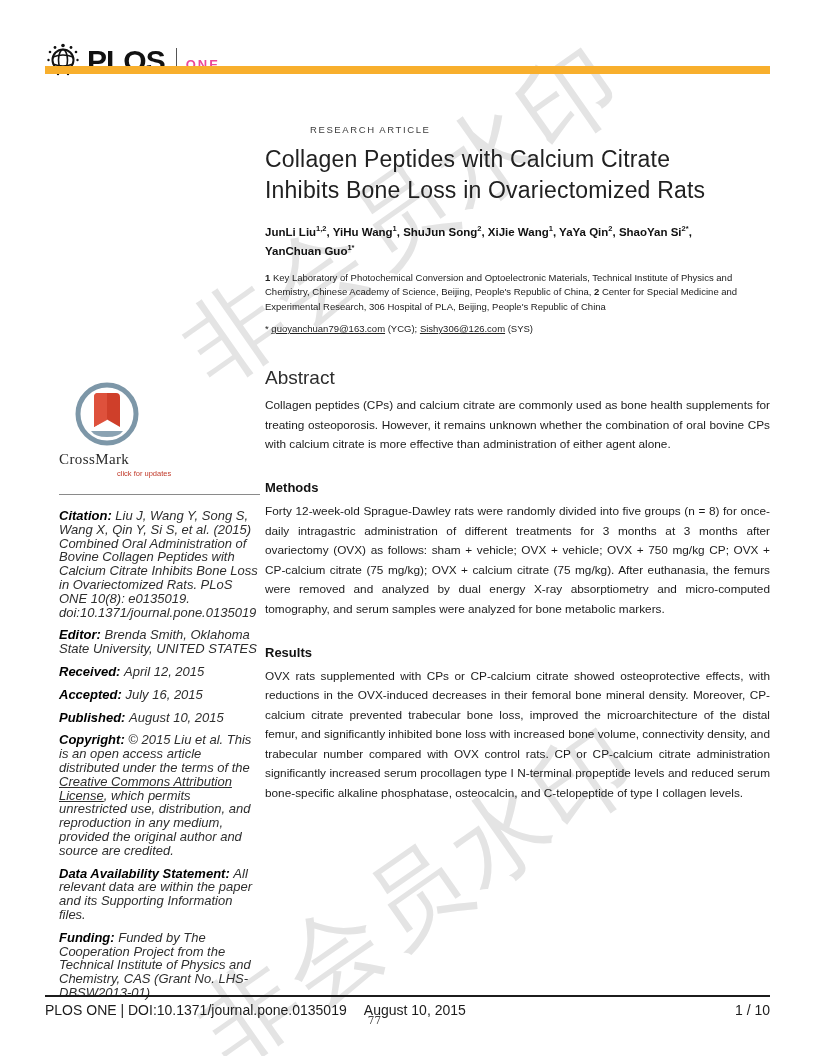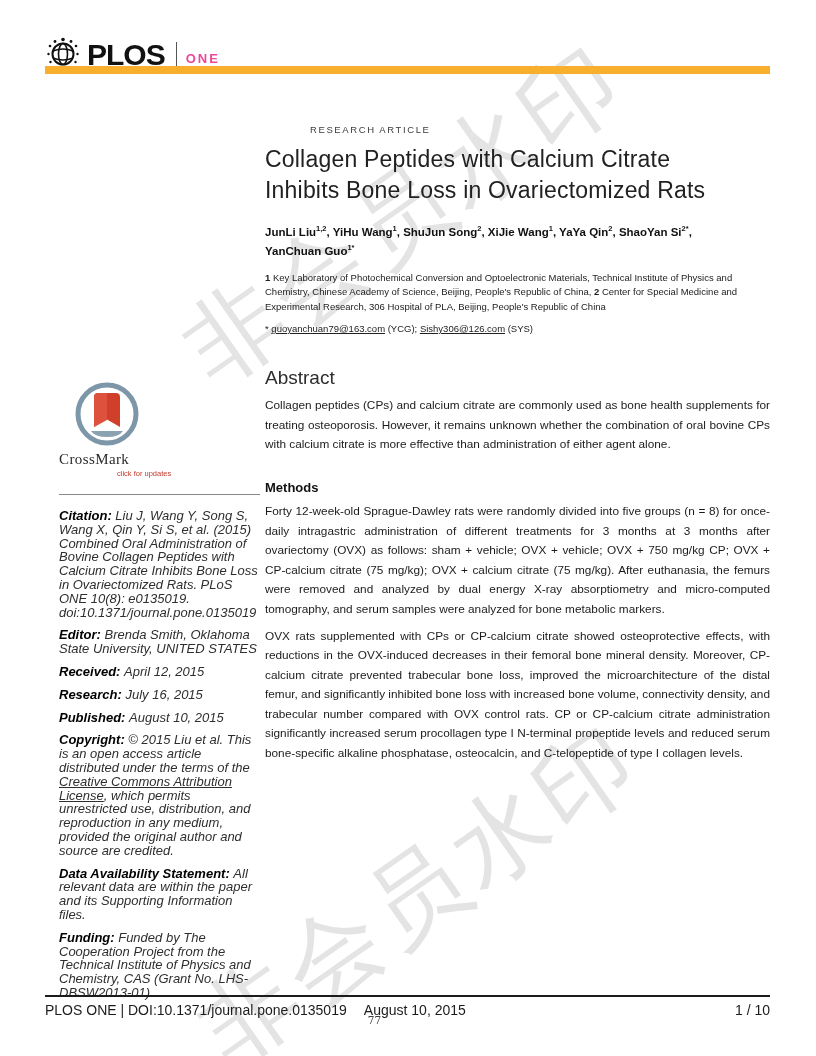--- a/index.html
+++ b/index.html
@@ -7,21 +7,21 @@
   #page { position:relative; width:816px; height:1056px; overflow:hidden; background:#fff; }
 
   
   .watermark { position:absolute; font-size:96px; letter-spacing:6px; color:#e4e4e4; white-space:nowrap; z-index:0; font-family:"DejaVu Sans", sans-serif; user-select:none; }
   #wm1 { left:150px; top:150px; transform:rotate(-35deg); transform-origin:center; }
   #wm2 { left:165px; top:830px; transform:rotate(-35deg); transform-origin:center; }
 
   .layer { position:relative; z-index:1; }
 
   
-  #masthead { position:absolute; left:45px; top:36px; width:725px; }
+  #masthead { position:absolute; left:45px; top:42px; width:725px; }
   .brand-row { display:flex; align-items:center; height:38px; }
   .brand-name { font-size:30px; font-weight:bold; letter-spacing:-1px; color:#111; margin-left:6px; }
   .brand-divider { width:1px; height:26px; background:#555; margin:0 9px 0 11px; }
   .brand-sub { font-size:13px; font-weight:bold; letter-spacing:2px; color:#ec4899; margin-top:6px;text-align:center; }
   #orange-bar { position:absolute; left:45px; top:66px; width:725px; height:8px; }
 
   
   #main-col { position:absolute; left:265px; top:124px; width:505px; }
   .kicker { font-size:9.5px; letter-spacing:1.6px; color:#3c3c3c;padding-left:45px; }
   .title { margin-top:9px; font-size:23px; line-height:31px; font-weight:500; color:#212121; letter-spacing:0.2px; }
@@ -114,20 +114,21 @@
         <a href="#">guoyanchuan79@163.com</a><span> (YCG); </span><a href="#">Sishy306@126.com</a><span> (SYS)</span>
       </div>
 
       <div class="abstract-heading">Abstract</div>
 
       <div class="sec-body">Collagen peptides (CPs) and calcium citrate are commonly used as bone health supplements for treating osteoporosis. However, it remains unknown whether the combination of oral bovine CPs with calcium citrate is more effective than administration of either agent alone.</div>
 
       <div class="sec-heading">Methods</div>
       <div class="sec-body">Forty 12-week-old Sprague-Dawley rats were randomly divided into five groups (n = 8) for once-daily intragastric administration of different treatments for 3 months at 3 months after ovariectomy (OVX) as follows: sham + vehicle; OVX + vehicle; OVX + 750 mg/kg CP; OVX + CP-calcium citrate (75 mg/kg); OVX + calcium citrate (75 mg/kg). After euthanasia, the femurs were removed and analyzed by dual energy X-ray absorptiometry and micro-computed tomography, and serum samples were analyzed for bone metabolic markers.</div>
 
+      <div class="sec-heading">Results</div>
       <div class="sec-body">OVX rats supplemented with CPs or CP-calcium citrate showed osteoprotective effects, with reductions in the OVX-induced decreases in their femoral bone mineral density. Moreover, CP-calcium citrate prevented trabecular bone loss, improved the microarchitecture of the distal femur, and significantly inhibited bone loss with increased bone volume, connectivity density, and trabecular number compared with OVX control rats. CP or CP-calcium citrate administration significantly increased serum procollagen type I N-terminal propeptide levels and reduced serum bone-specific alkaline phosphatase, osteocalcin, and C-telopeptide of type I collagen levels.</div>
     </div>
 
     <div id="sidebar">
 
       <div id="crossmark">
         <svg width="68" height="68" viewBox="0 0 68 68">
           <circle cx="34" cy="33" r="29" fill="#ffffff" stroke="#7d97a8" stroke-width="5"></circle>
           <path d="M34 56 Q22 56 18 50 L50 50 Q46 56 34 56 Z" fill="#8aa2b2"></path>
           <path d="M25 12 h18 a4 4 0 0 1 4 4 v30 l-13 -7.5 L21 46 V16 a4 4 0 0 1 4 -4 z" fill="#cf3f2a"></path>
@@ -146,21 +147,21 @@
 
       <div class="sb-p">
         <span class="lbl">Editor: </span><span>Brenda Smith, Oklahoma State University, UNITED STATES</span>
       </div>
 
       <div class="sb-p">
         <span class="lbl">Received: </span><span>April 12, 2015</span>
       </div>
 
       <div class="sb-p">
-        <span class="lbl">Research: </span><span>July 16, 2015</span>
+        <span class="lbl">Accepted: </span><span>July 16, 2015</span>
       </div>
 
       <div class="sb-p">
         <span class="lbl">Published: </span><span>August 10, 2015</span>
       </div>
 
       <div class="sb-p">
         <span class="lbl">Copyright: </span><span>© 2015 Liu et al. This is an open access article distributed under the terms of the </span><a href="#">Creative Commons Attribution License</a><span>, which permits unrestricted use, distribution, and reproduction in any medium, provided the original author and source are credited.</span>
       </div>
 

